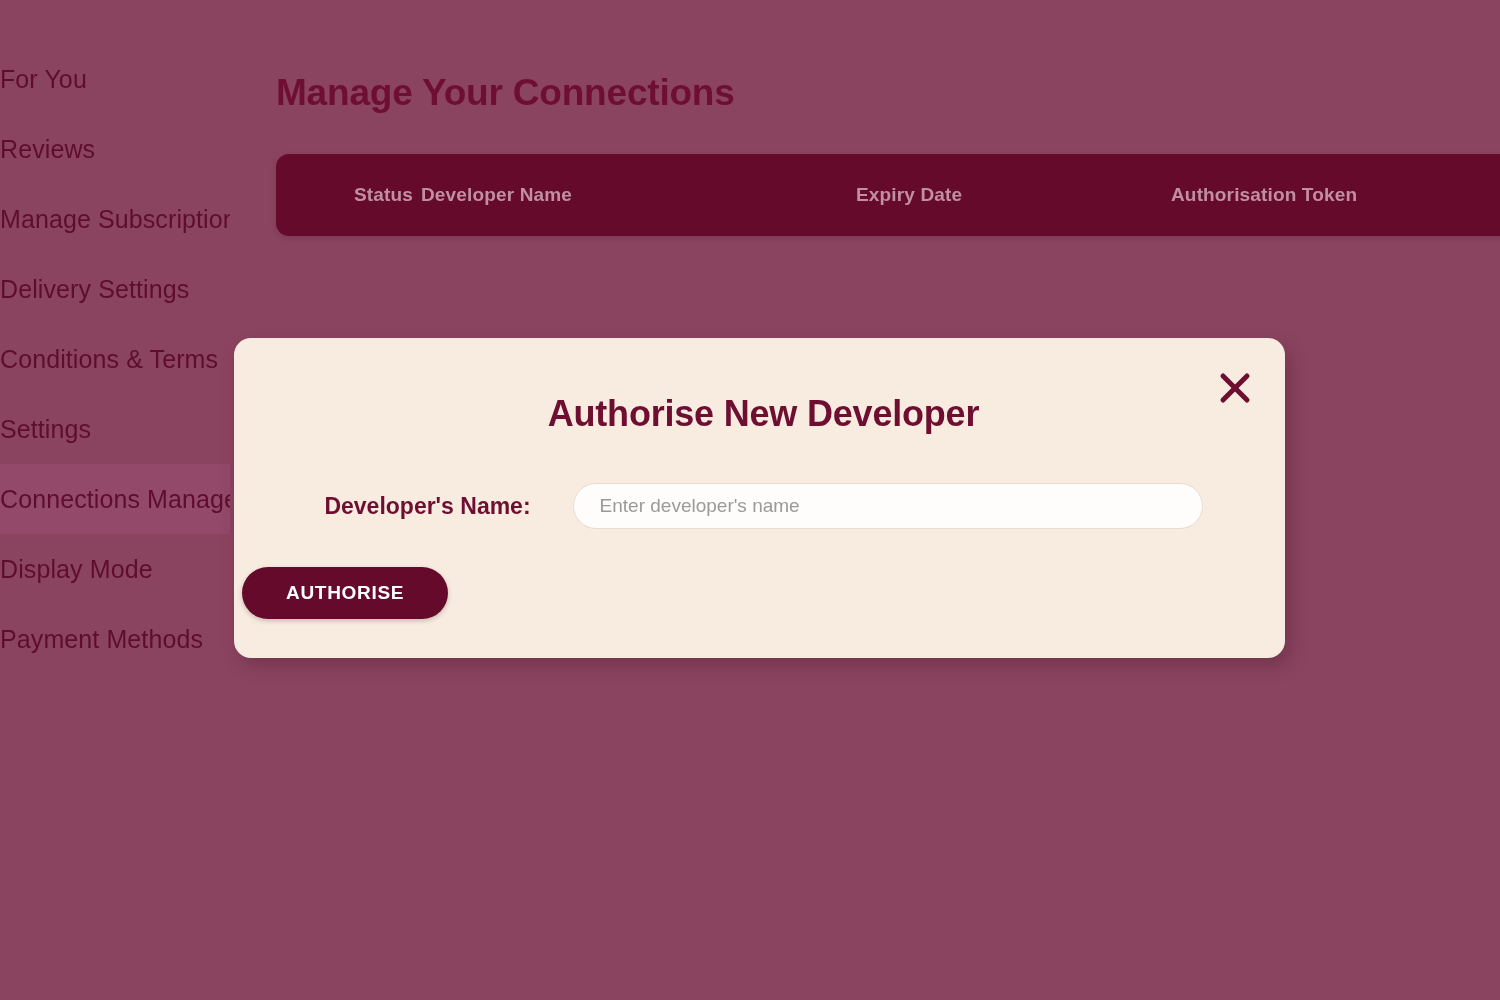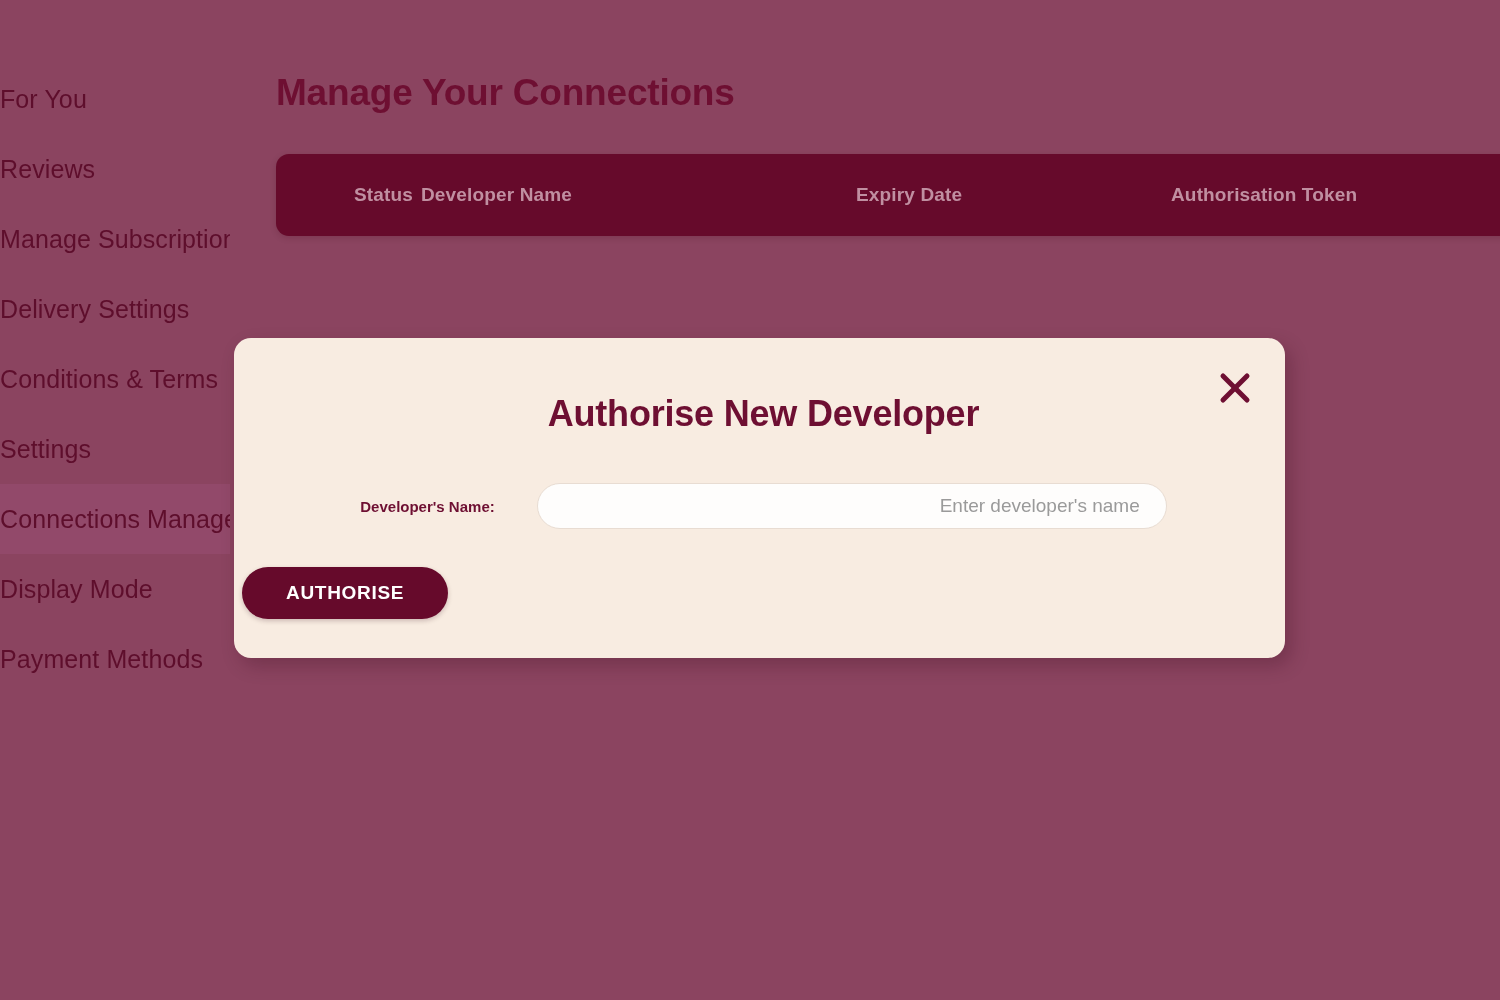--- a/index.html
+++ b/index.html
@@ -21,21 +21,21 @@
     position: absolute;
     inset: 0;
     display: flex;
   }
 
   
   .sidebar {
     width: 230px;
     flex: 0 0 230px;
     background: #8B4460;
-    padding-top: 64px;
+    padding-top: 44px;
     position: relative;
     overflow: hidden;
     text-align: right;
   }
 
   .sidebar-item {
     height: 70px;
     display: flex;
     align-items: center;
     
@@ -150,38 +150,37 @@
 
   .modal-form-row {
     display: flex;
     align-items: center;
     justify-content: center;
     margin-top: 48px;
     gap: 42px;
   }
 
   .field-label {
-    font-size: 15px;
+    font-size: 23px;
     font-weight: bold;
     color: #6E0F32;
     white-space: nowrap;
   }
 
   .field-input {
     width: 630px;
     height: 46px;
     border-radius: 23px;
     border: 1px solid #E8DCD2;
     background: #FEFDFC;
     padding: 0 26px;
     font-family: "Liberation Sans", sans-serif;
     font-size: 19px;
     color: #4A3A33;
     outline: none;
-    text-align: right;
   }
 
   .field-input::placeholder {
     color: #9A9A9A;
   }
 
   .modal-actions {
     display: flex;
     justify-content: flex-start;
     margin-top: 38px;

